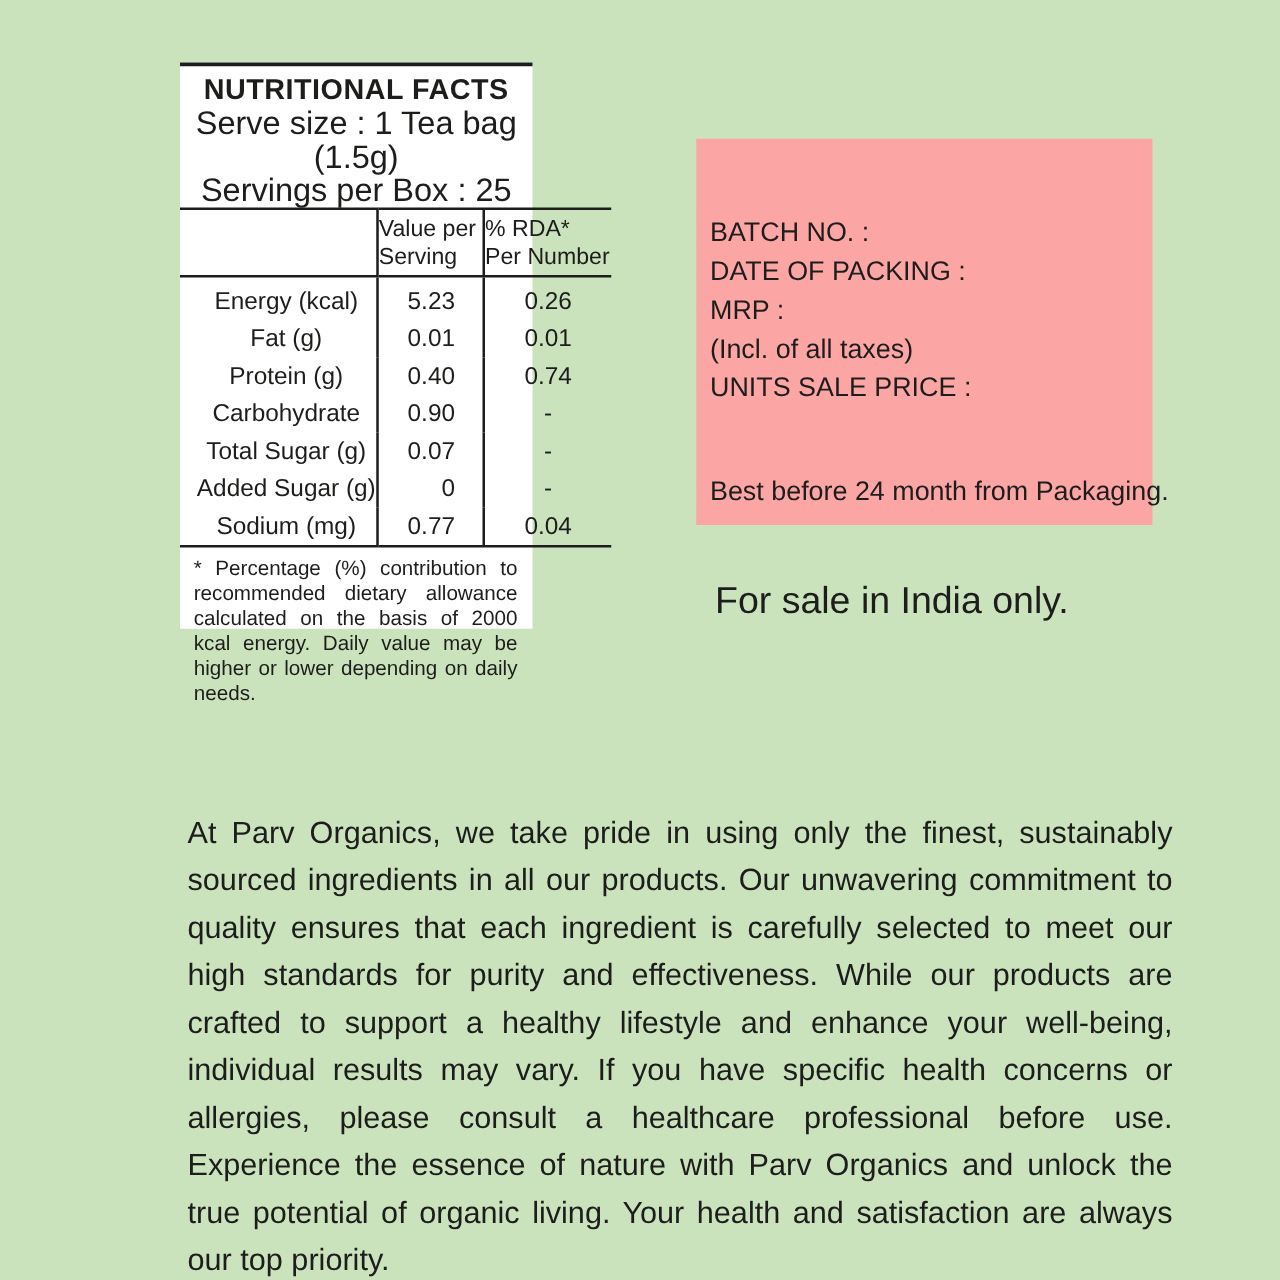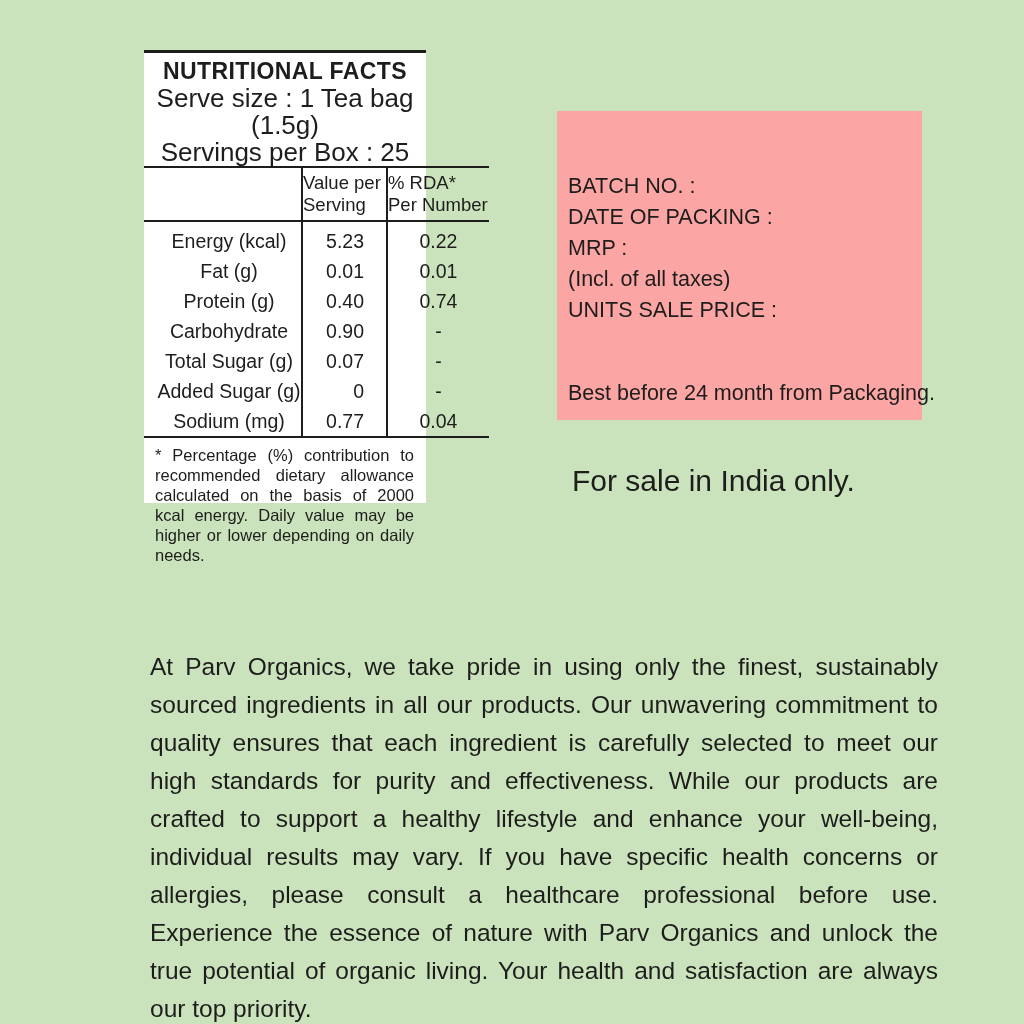--- a/index.html
+++ b/index.html
@@ -71,21 +71,21 @@
           <th class="cell-c2">Value per
 Serving</th>
           <th class="cell-c3">% RDA*
 Per Number</th>
         </tr>
       </thead>
       <tbody>
         <tr>
           <td class="cell-c1">Energy (kcal)</td>
           <td class="cell-c2">5.23</td>
-          <td class="cell-c3">0.22</td>
+          <td class="cell-c3">0.26</td>
         </tr>
         <tr>
           <td class="cell-c1">Fat (g)</td>
           <td class="cell-c2">0.01</td>
           <td class="cell-c3">0.01</td>
         </tr>
         <tr>
           <td class="cell-c1">Protein (g)</td>
           <td class="cell-c2">0.40</td>
           <td class="cell-c3">0.74</td>

